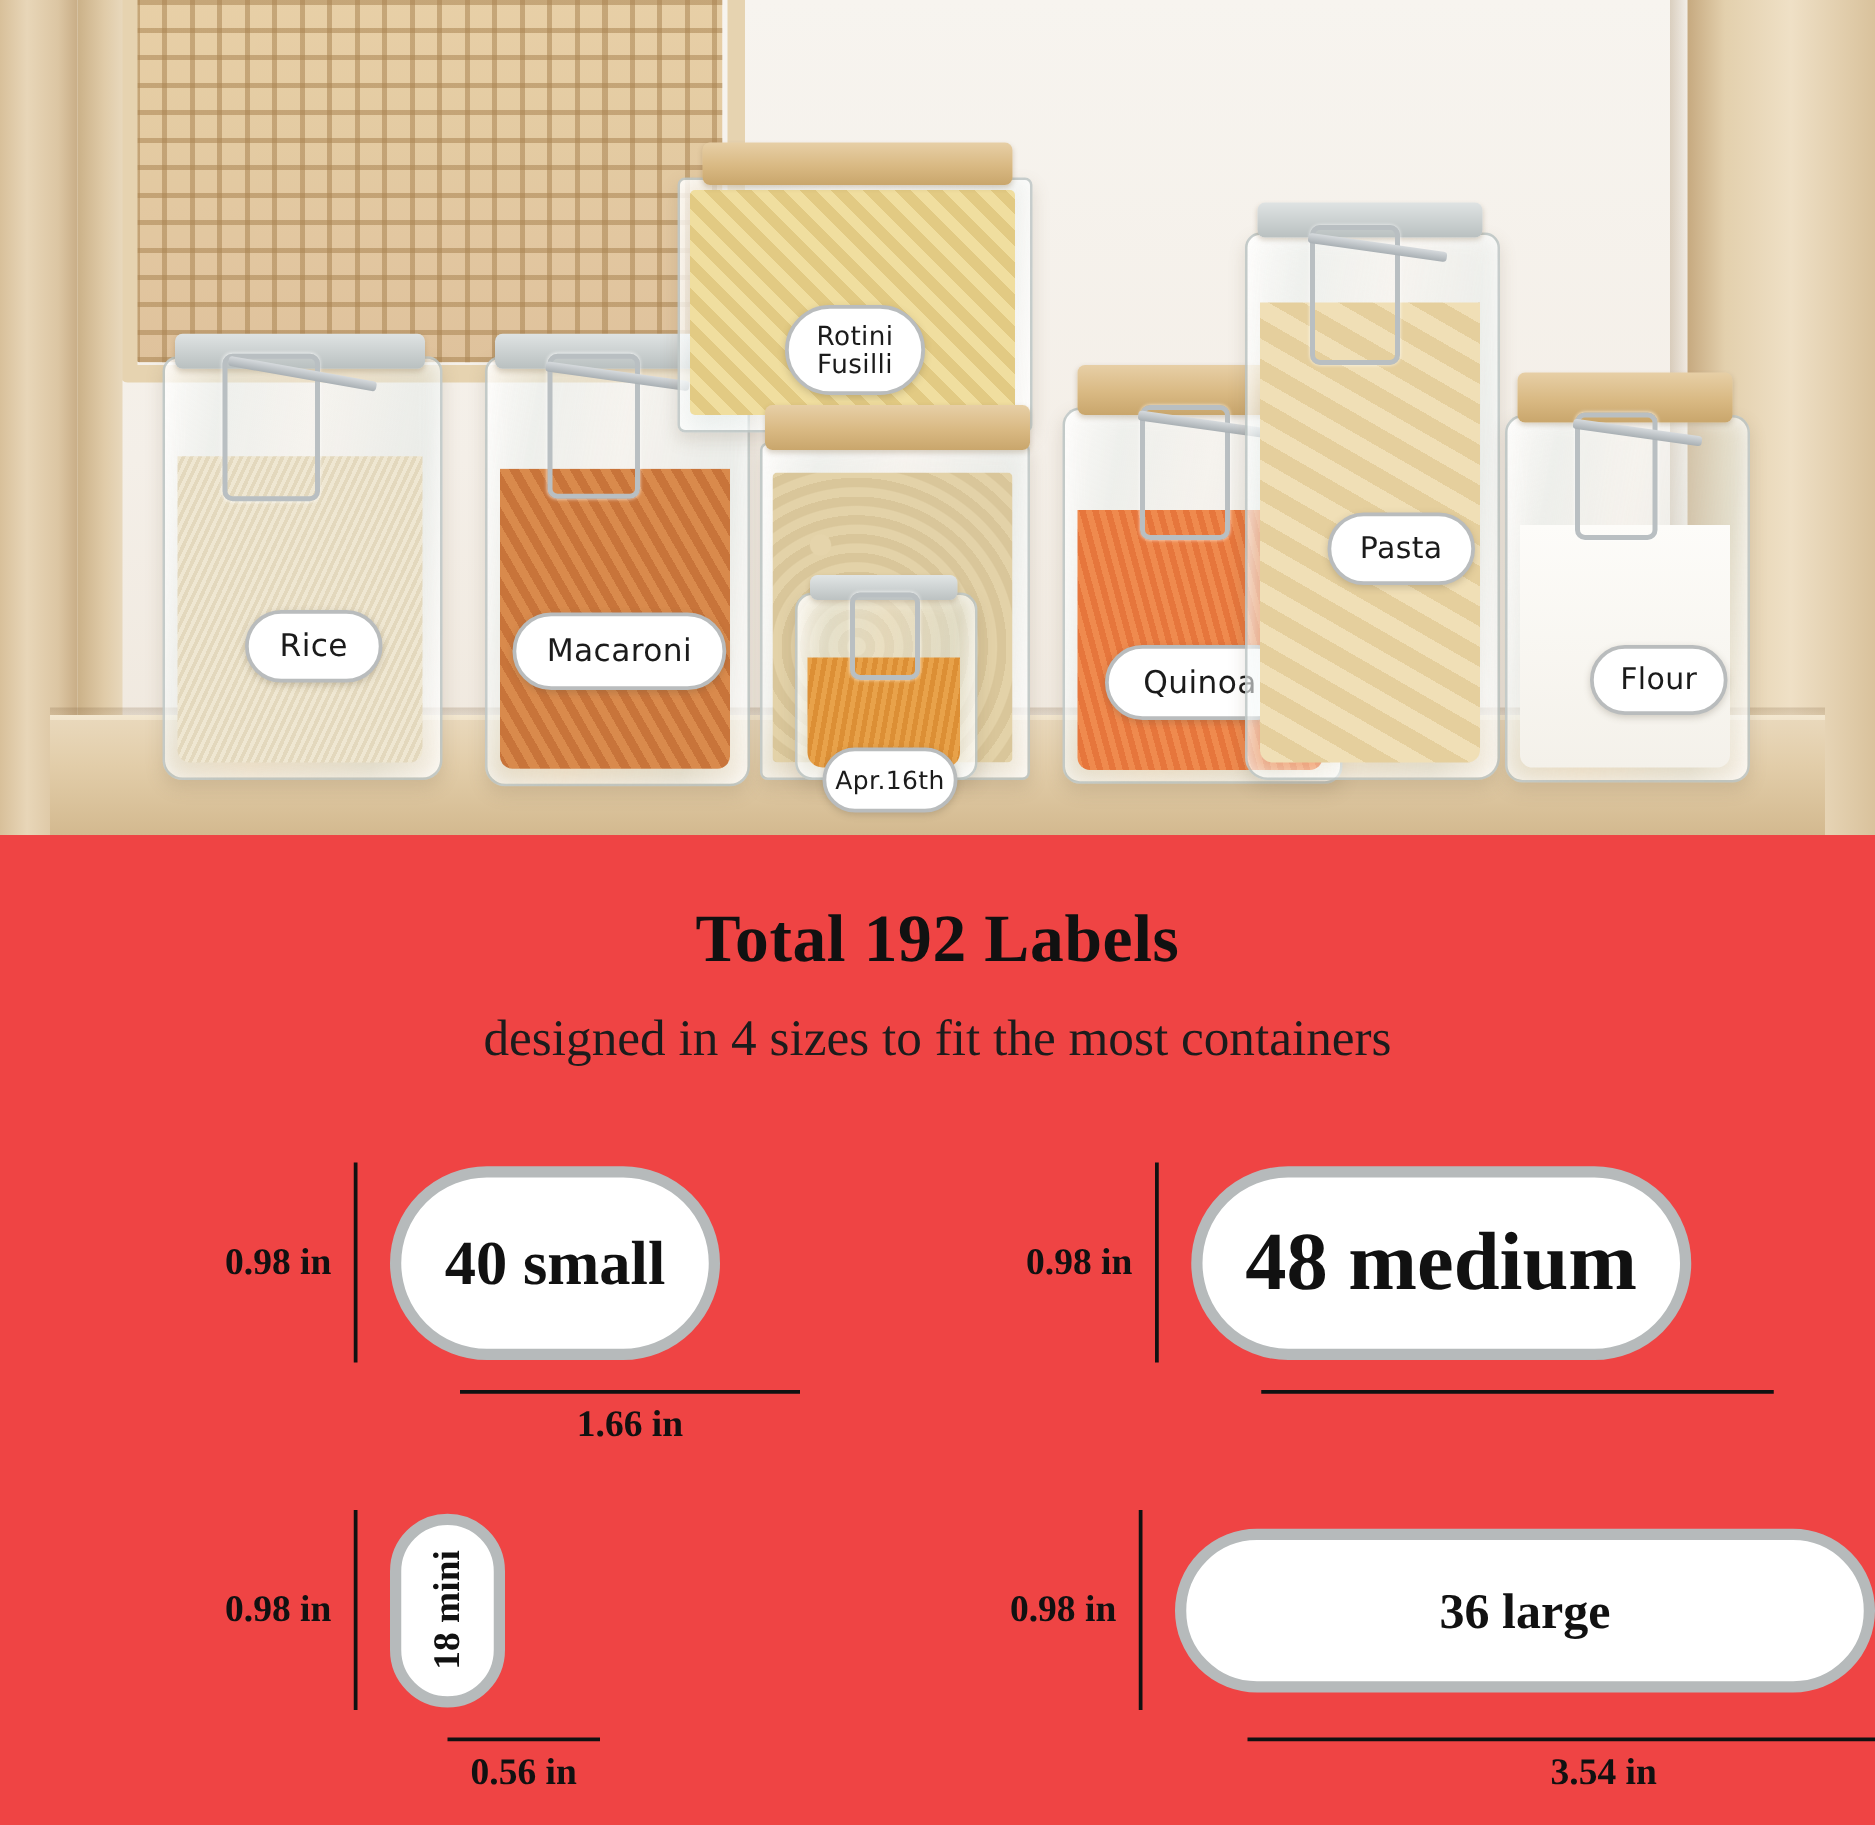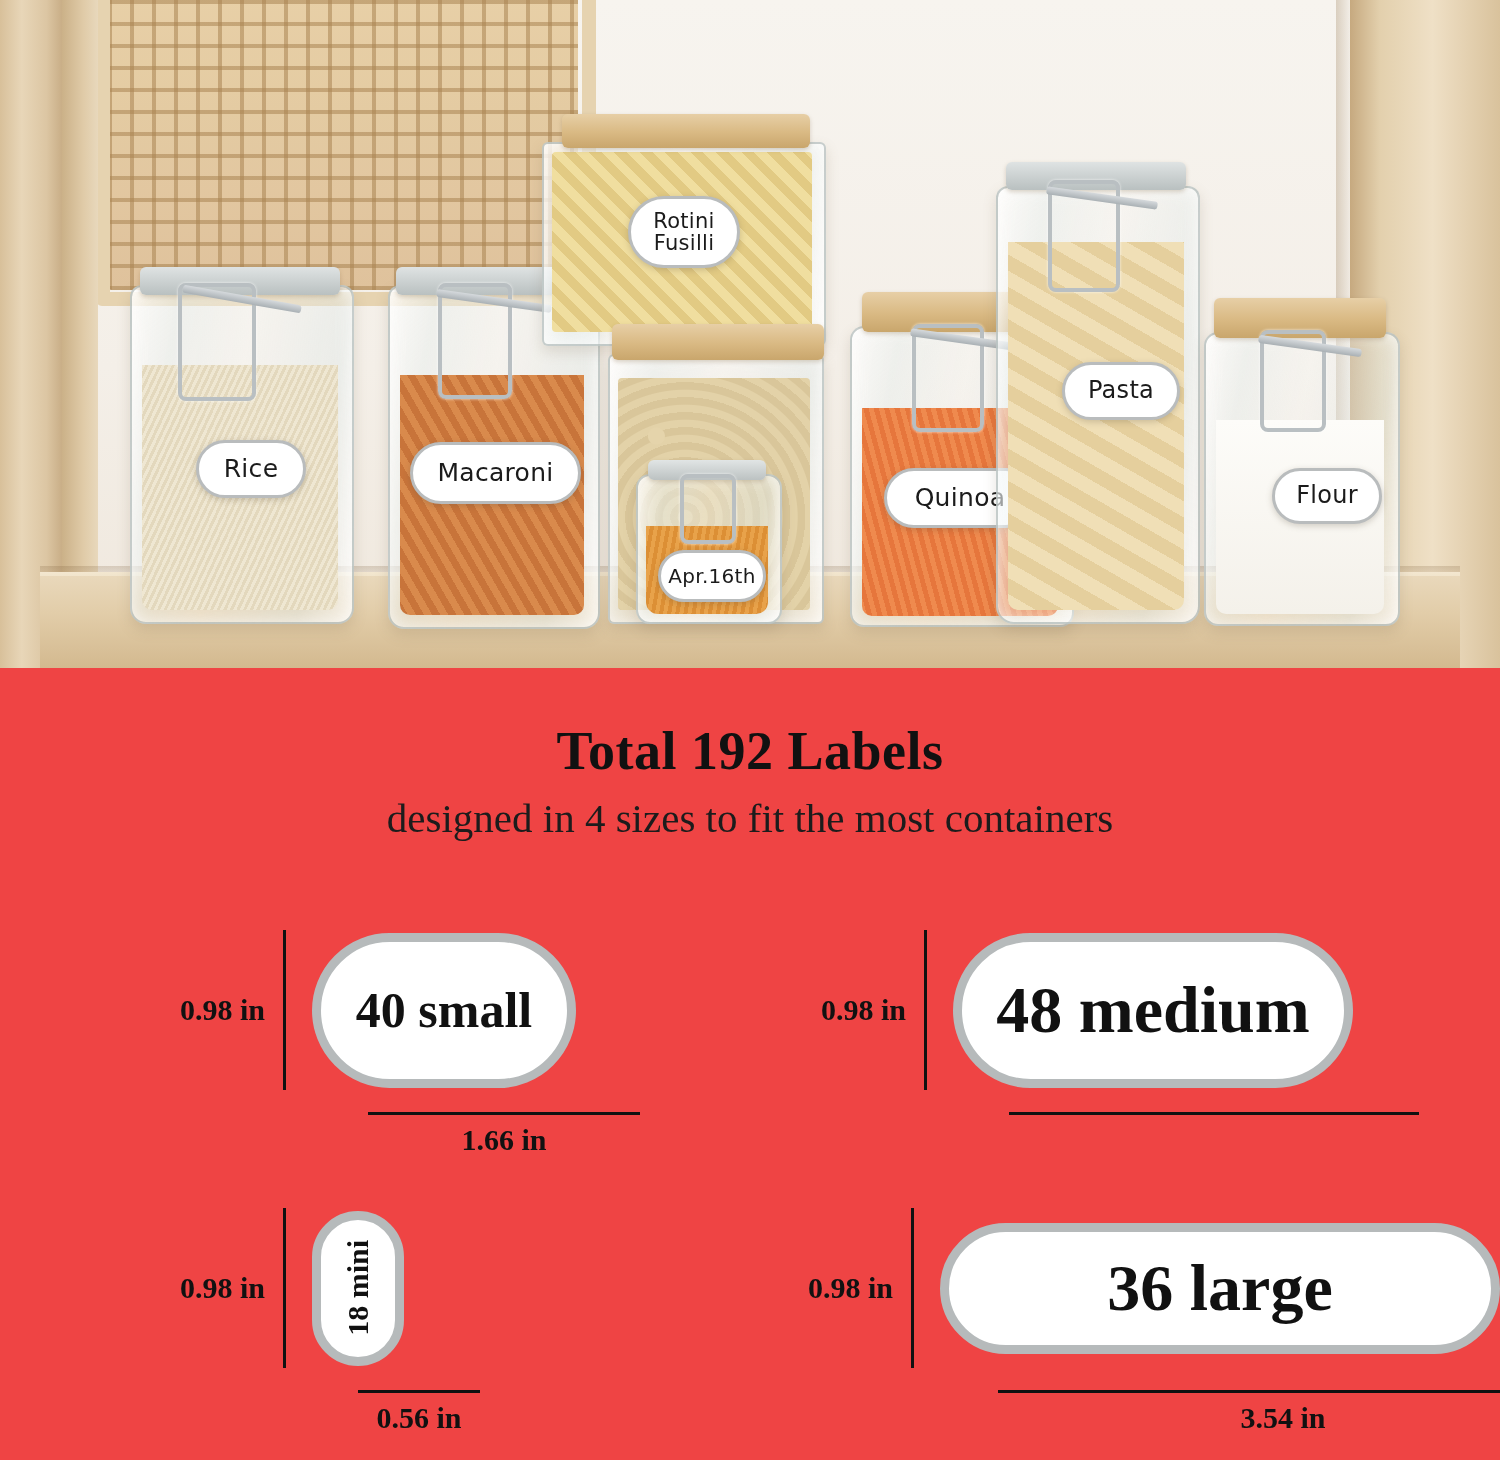--- a/index.html
+++ b/index.html
@@ -135,20 +135,21 @@
     border-radius: 999px;
     display: flex;
     align-items: center;
     justify-content: center;
     color: #1b1b1b;
     font-family: "DejaVu Sans", sans-serif;
     letter-spacing: 0.3px;
     box-shadow: 0 2px 6px rgba(90,80,60,0.25);
     text-align: center;
     line-height: 1.05;
+    margin-top: 48px;
   }
 
   
   .info {
     position: relative;
     width: 1500px;
     height: 792px;
     background: #ef4444;
   }
   .headline {
@@ -158,21 +159,21 @@
     font-size: 54px;
     color: #111111;
     padding-top: 52px;
     letter-spacing: 0.5px;
   }
   .subhead {
     text-align: center;
     font-family: "Liberation Serif", serif;
     font-size: 41px;
     color: #1c1c1c;
-    margin-top: 12px;
+    margin-top: 24px;
   }
 
   
   .sizes {
     position: absolute;
     left: 0; top: 262px;
     width: 1500px;
   }
   .row {
     display: flex;
@@ -370,21 +371,21 @@
         </div>
         <div class="below" style="left:358px; top:182px; width:122px;">
           <div class="h-rule" style="width:122px;"></div>
           <div class="w-dim">0.56 in</div>
         </div>
       </div>
 
       <div class="cell" style="width:700px; justify-content:flex-start; padding-left:0px;">
         <div class="h-dim">0.98 in</div>
         <div class="v-rule" style="height:160px;"></div>
-        <div class="label-box" style="width:560px; height:131px; font-size:66px;">
+        <div class="label-box" style="width:560px; height:131px; font-size:40px;">
           <span>36 large</span>
         </div>
         <div class="below" style="left:190px; top:182px; width:570px;">
           <div class="h-rule" style="width:570px;"></div>
           <div class="w-dim">3.54 in</div>
         </div>
       </div>
     </div>
 
   </div>

